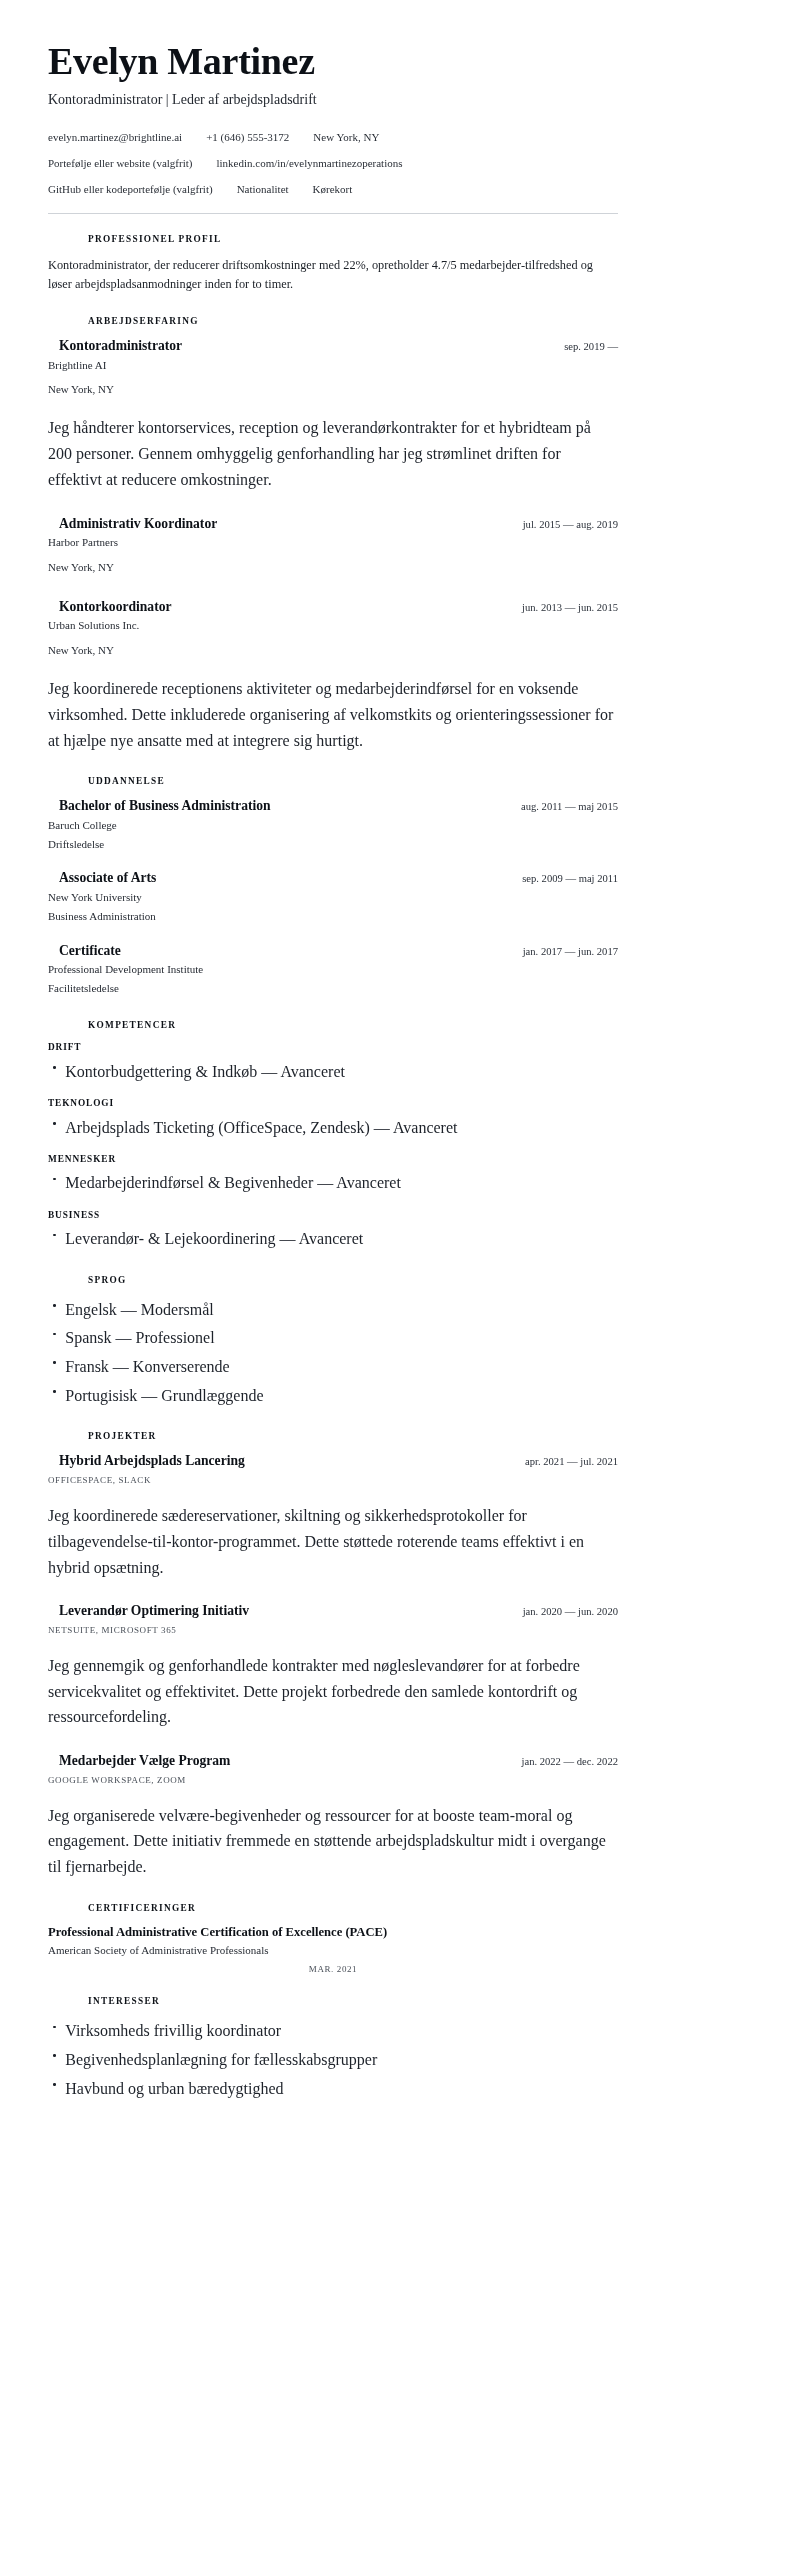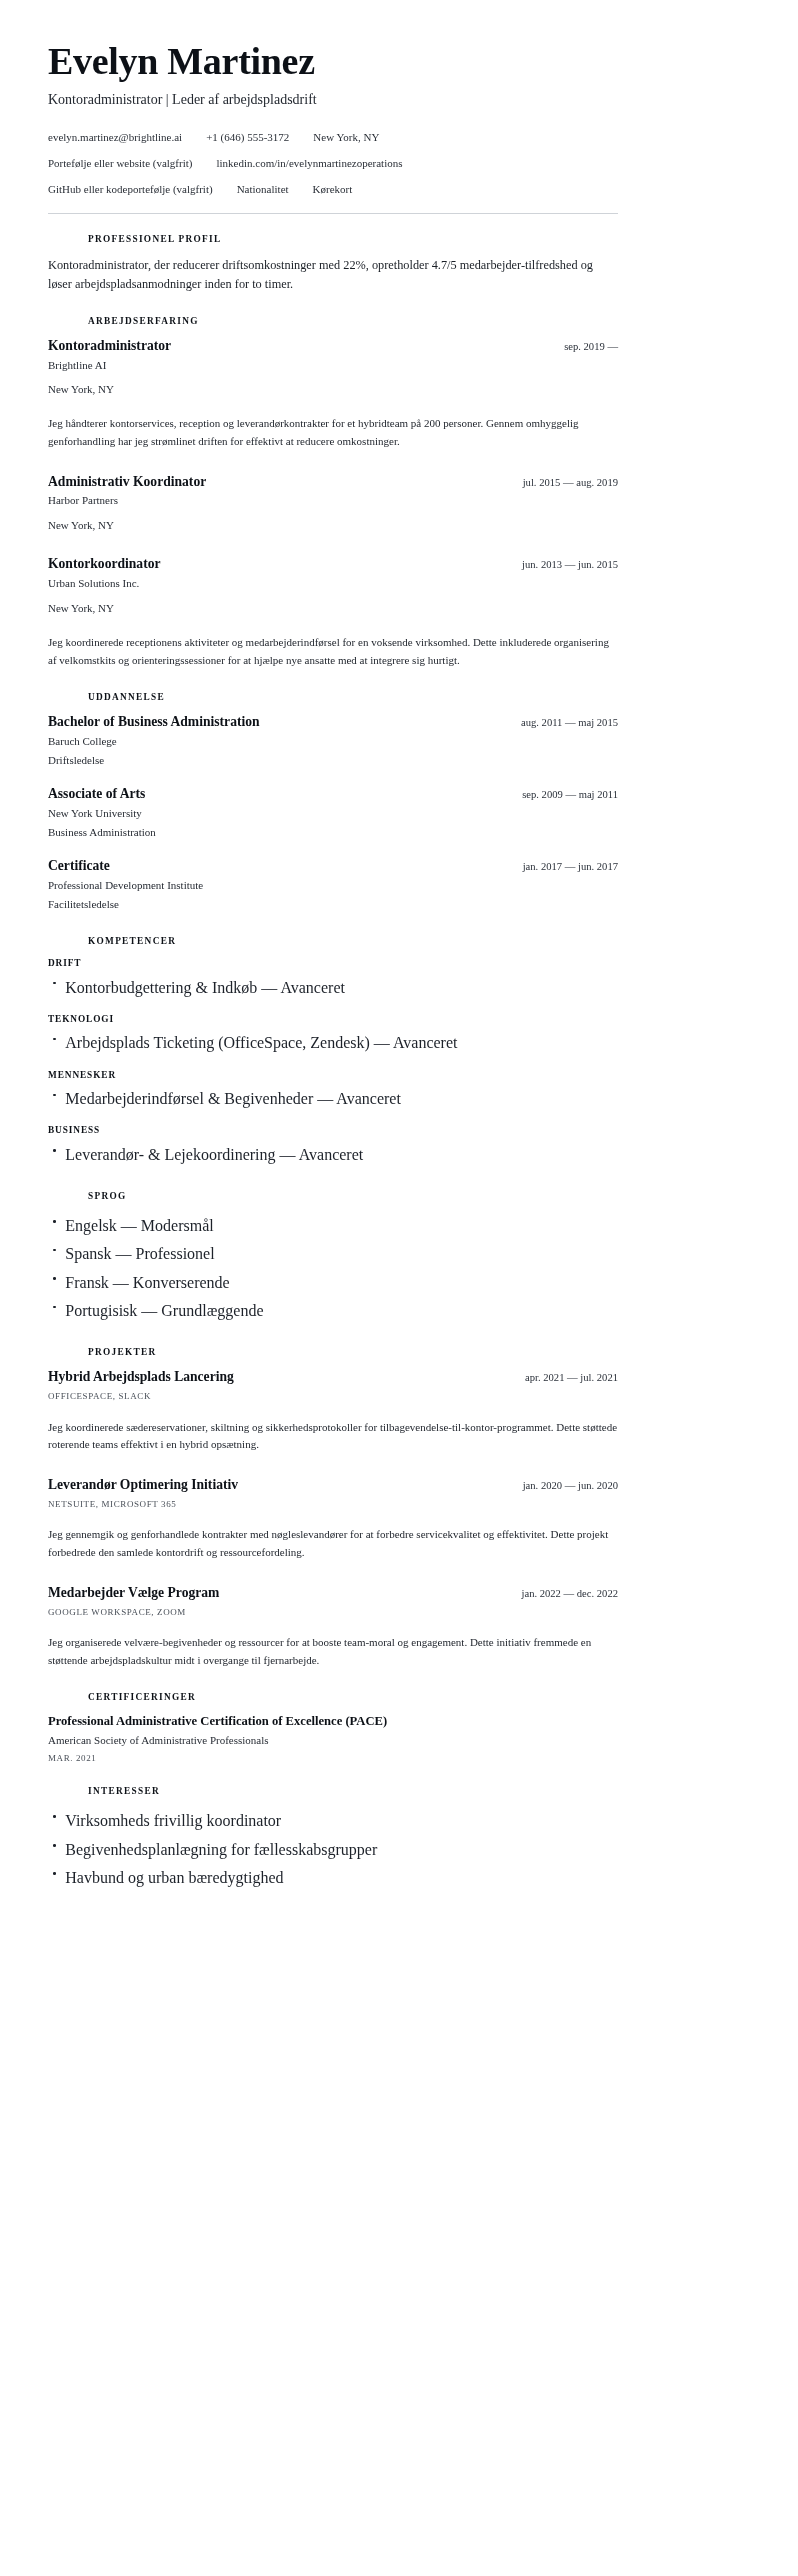--- a/index.html
+++ b/index.html
@@ -73,20 +73,21 @@
   }
 
   
   .entry { margin-bottom: 22.6px; }
   .entry:last-child { margin-bottom: 0; }
   .entry-head {
     display: flex;
     justify-content: space-between;
     align-items: baseline;
     gap: 0;
+    margin-left: 11px;
   }
   .entry-title {
     font-size: 13.6px;
     font-weight: 700;
     color: #0d1117;
     line-height: 1.25;
     margin: 0;
   }
   .entry-date {
     font-size: 10.6px;
@@ -114,21 +115,21 @@
     line-height: 1.45;
   }
   .entry-tags {
     font-size: 9px;
     letter-spacing: 0.6px;
     text-transform: uppercase;
     color: #4a5059;
     margin: 5.3px 0 0 0;
   }
   .entry-desc {
-    font-size: 11px;
+    font-size: 16px;
     line-height: 1.62;
     color: #1d222a;
     margin: 17.3px 0 0 0;
     max-width: 679px;
   }
 
   
   .skill-group { margin-bottom: 13.3px; }
   .skill-group:last-child { margin-bottom: 0; }
   .skill-group-title {
@@ -164,20 +165,21 @@
     border-radius: 50%;
     background: #1d222a;
   }
 
   .cert-date {
     font-size: 9px;
     letter-spacing: 0.6px;
     text-transform: uppercase;
     color: #4a5059;
     margin: 4.7px 0 0 0;
+    text-align: center;
   }
 </style>
 </head>
 <body>
 
 <div class="page">
 
   <header>
     <h1 class="name">Evelyn Martinez</h1>
     <div class="headline">Kontoradministrator | Leder af arbejdspladsdrift</div>

